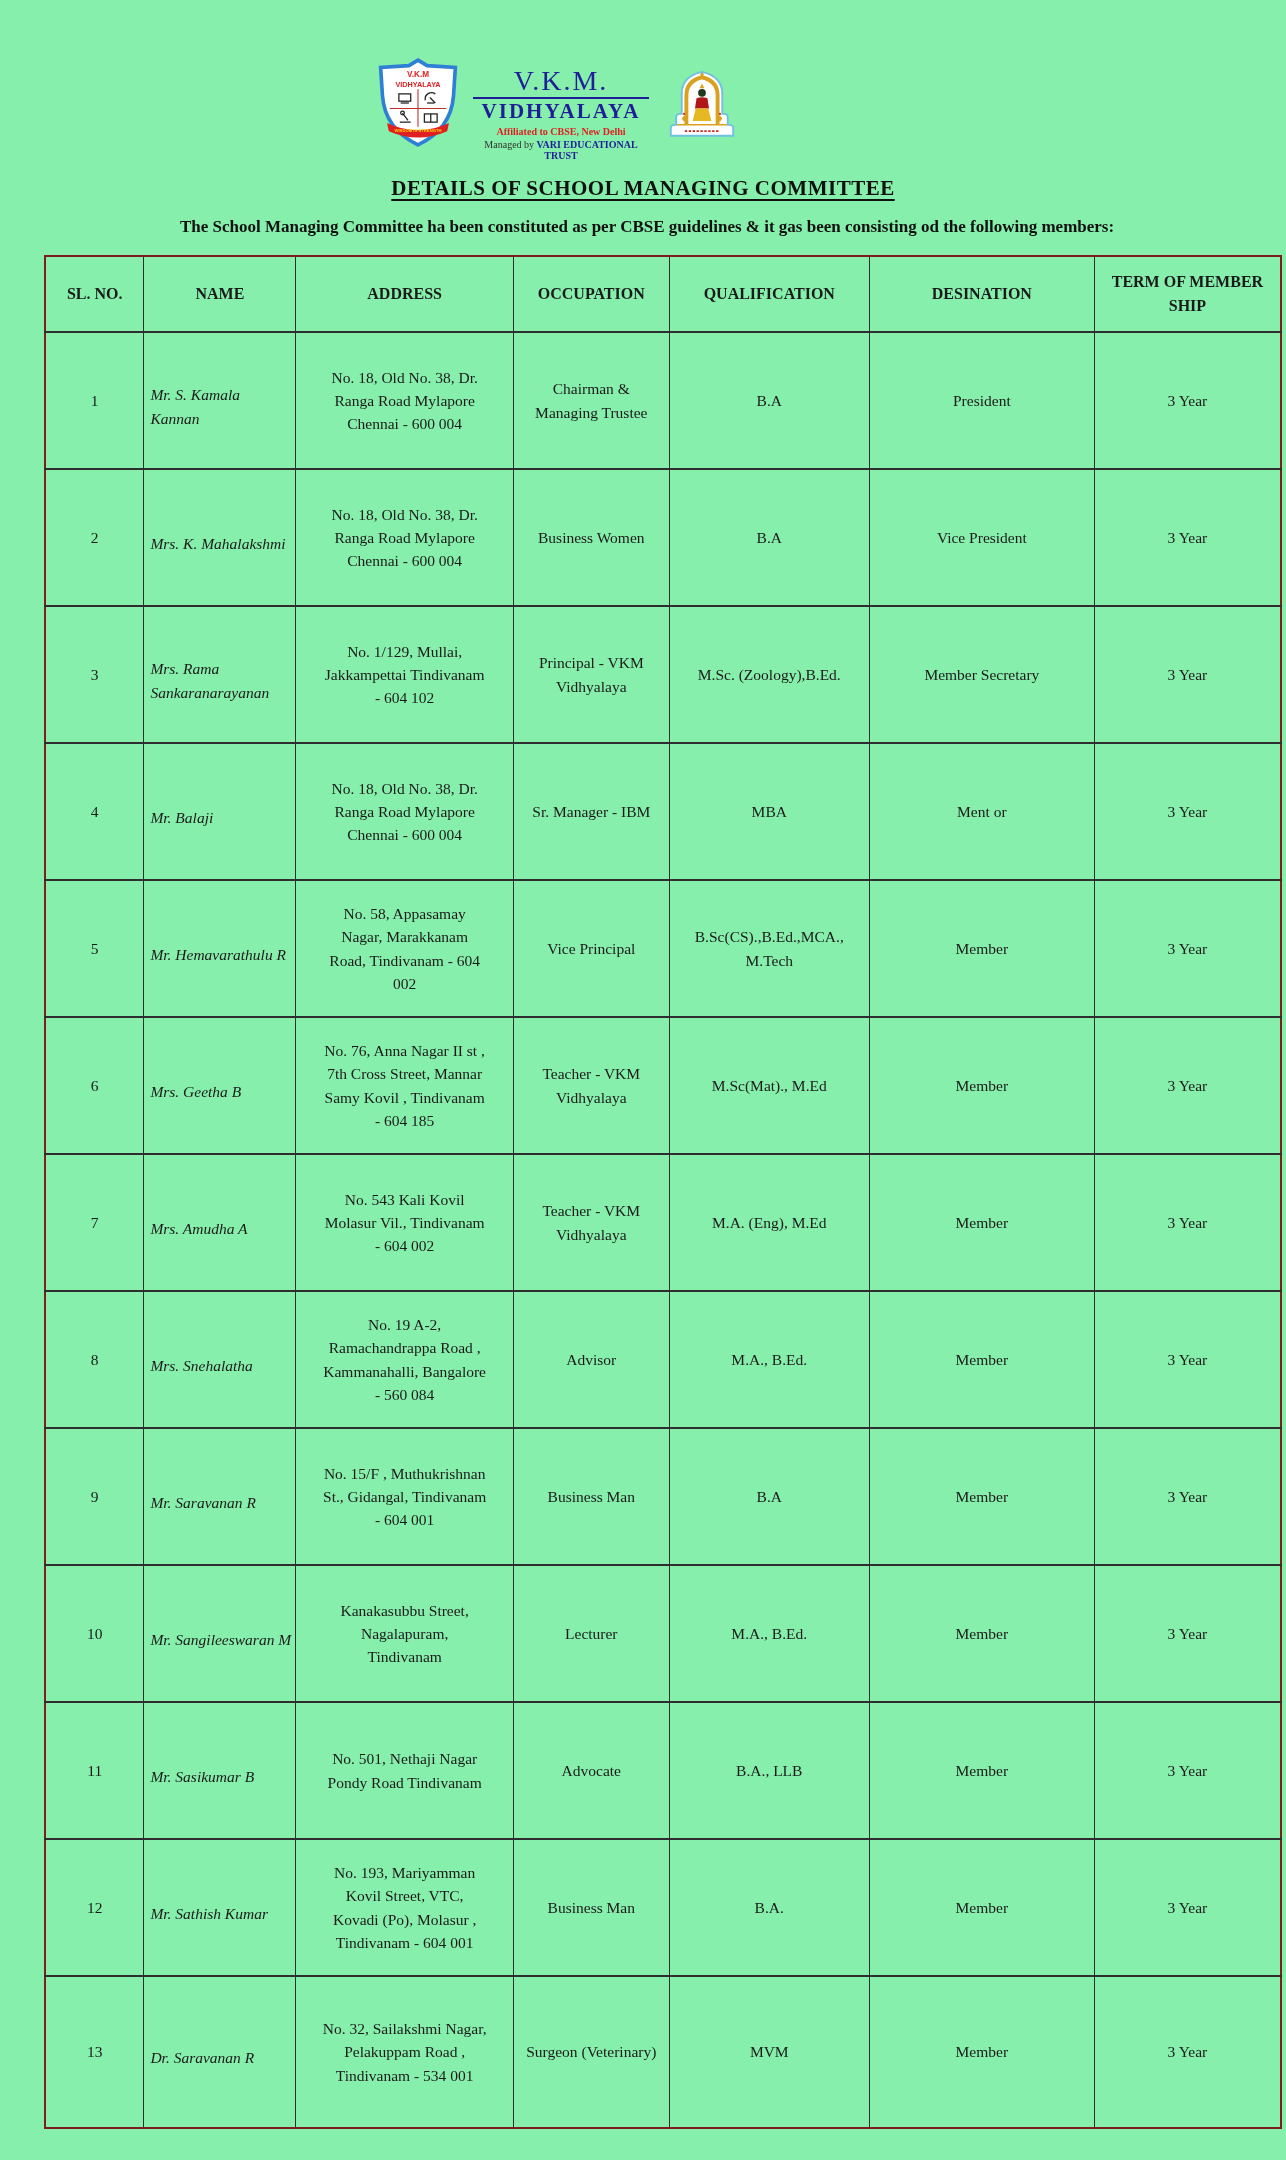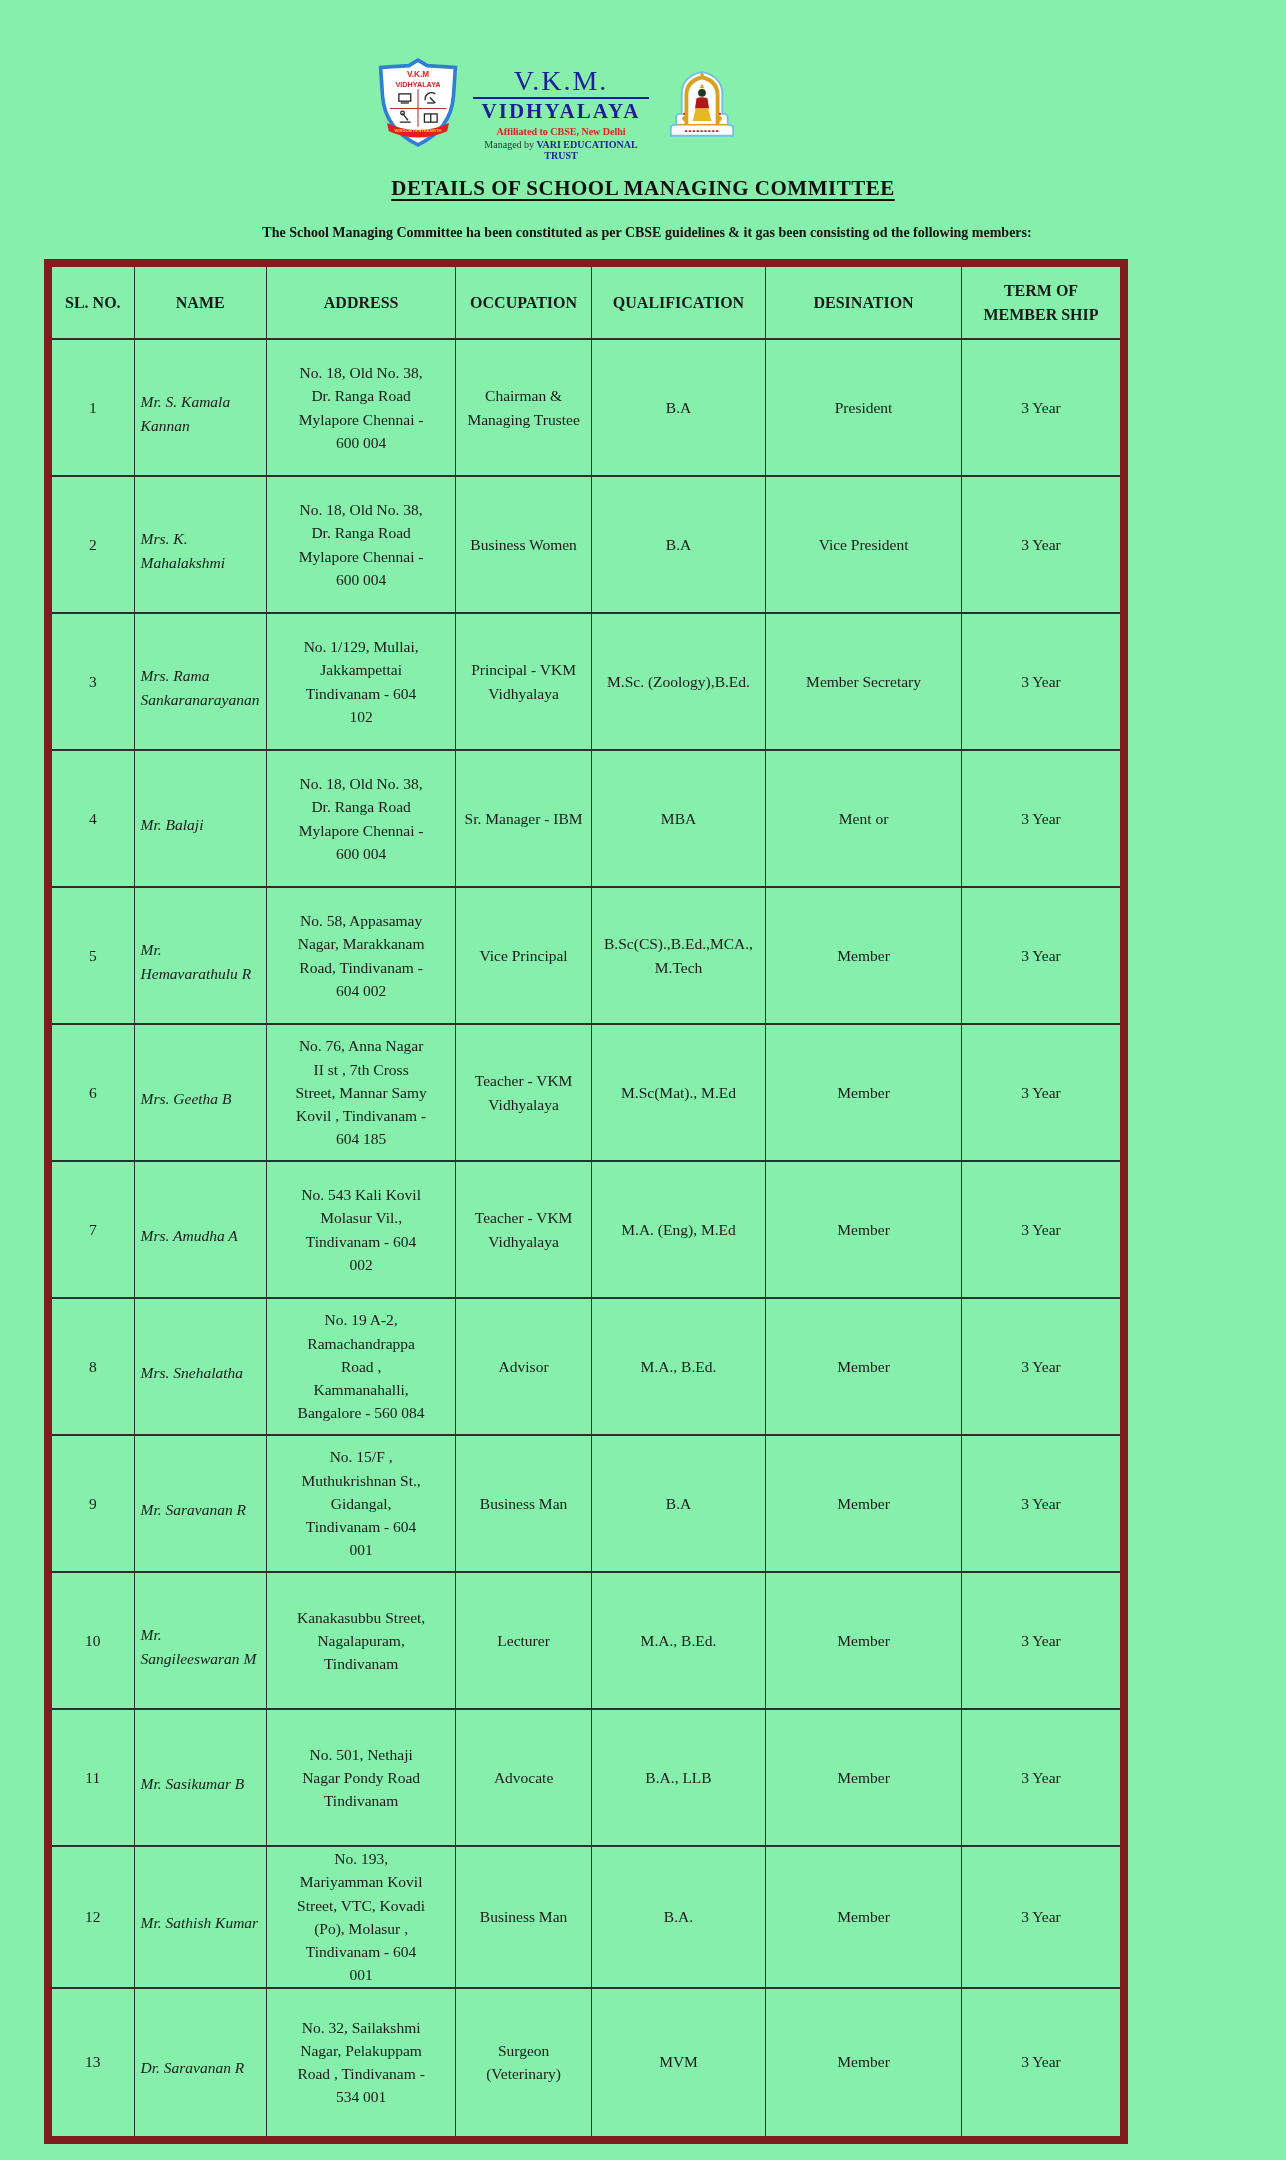--- a/index.html
+++ b/index.html
@@ -44,33 +44,33 @@
     font-size: 21px;
     font-weight: bold;
     color: #111;
     text-decoration: underline;
     text-underline-offset: 4px;
     margin-top: 20px;
     letter-spacing: 0.5px;
   }
   .subtitle {
     text-align: center;
-    font-size: 14px;
+    font-size: 17px;
     font-weight: bold;
     color: #111;
-    margin-top: 24px;
+    margin-top: 16px;
     padding-left: 8px;
   }
 
   
   table.committee {
     margin: 18px 43px 0 44px;
-    width: 1084px;
+    width: 1238px;
     border-collapse: collapse;
-    border: 8px solid #7f1d1d;
+    border: 2px solid #7f1d1d;
     table-layout: fixed;
   }
   th, td {
     border: 1px solid #2e2e2e;
     vertical-align: middle;
     font-size: 15.5px;
     line-height: 1.5;
     text-align: center;
     padding: 4px 8px;
     overflow-wrap: break-word;

